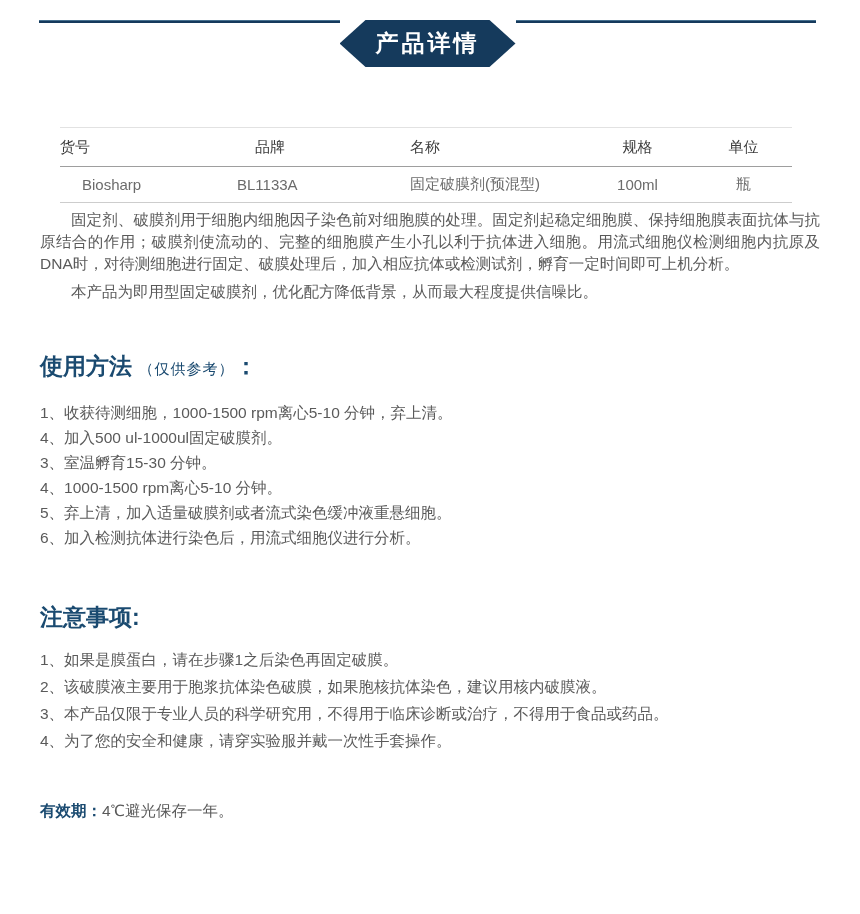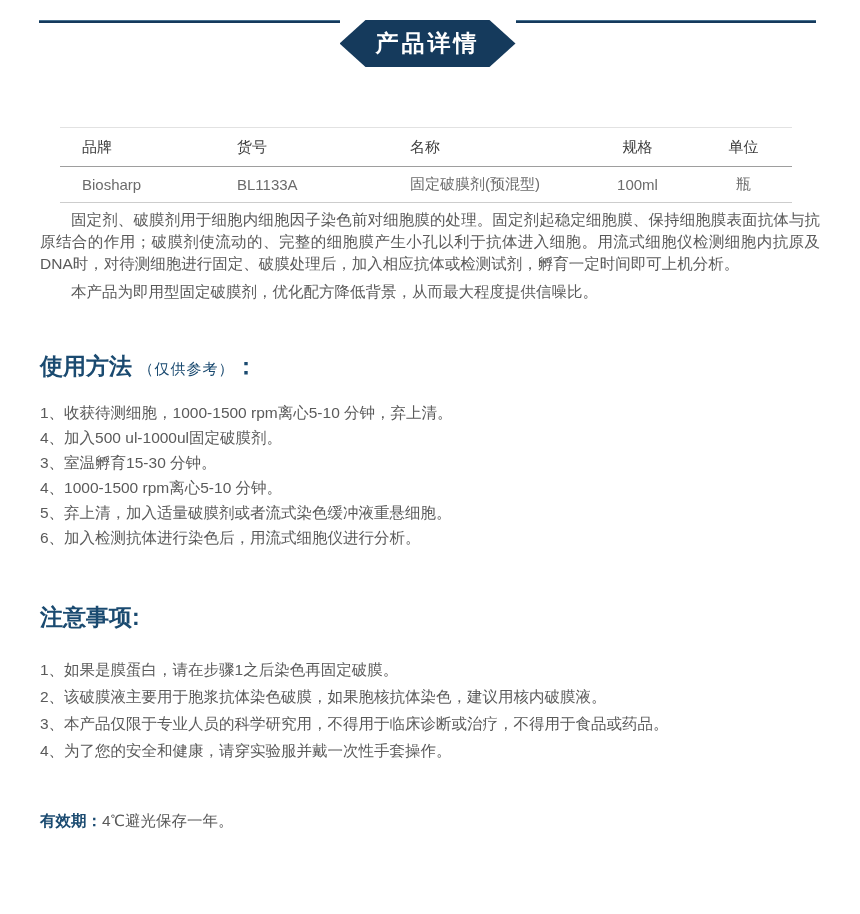--- a/index.html
+++ b/index.html
@@ -85,21 +85,21 @@
   .body-para + .body-para { margin-top: 6px; }
 
   ul.plain-list {
     list-style: none;
     margin: 16px 40px 0 40px;
     padding: 0;
     font-size: 15.5px;
     color: #5a5a5a;
   }
   ul.steps-list li { line-height: 25px; }
-  ul.notes-list { margin-top: 24px; }
+  ul.notes-list { margin-top: 14px; }
   ul.notes-list li { line-height: 27px; }
 
   
   .validity {
     margin: 46px 0 0 40px;
     font-size: 15.5px;
     line-height: 22px;
   }
   .validity-label { color: #1a4a70; font-weight: bold; }
   .validity-text { color: #5a5a5a; }
@@ -112,22 +112,22 @@
   <div class="banner-row">
     <div class="divider-line"></div>
     <div class="hexagon">
       <span>产品详情</span>
     </div>
     <div class="divider-line"></div>
   </div>
 
   <div class="spec-table">
     <div class="t-row t-head">
+      <div class="c c2">货号</div>
       <div class="c c1">品牌</div>
-      <div class="c c2">货号</div>
       <div class="c c3">名称</div>
       <div class="c c4">规格</div>
       <div class="c c5">单位</div>
     </div>
     <div class="t-row t-data">
       <div class="c c1">Biosharp</div>
       <div class="c c2">BL1133A</div>
       <div class="c c3">固定破膜剂(预混型)</div>
       <div class="c c4">100ml</div>
       <div class="c c5">瓶</div>

